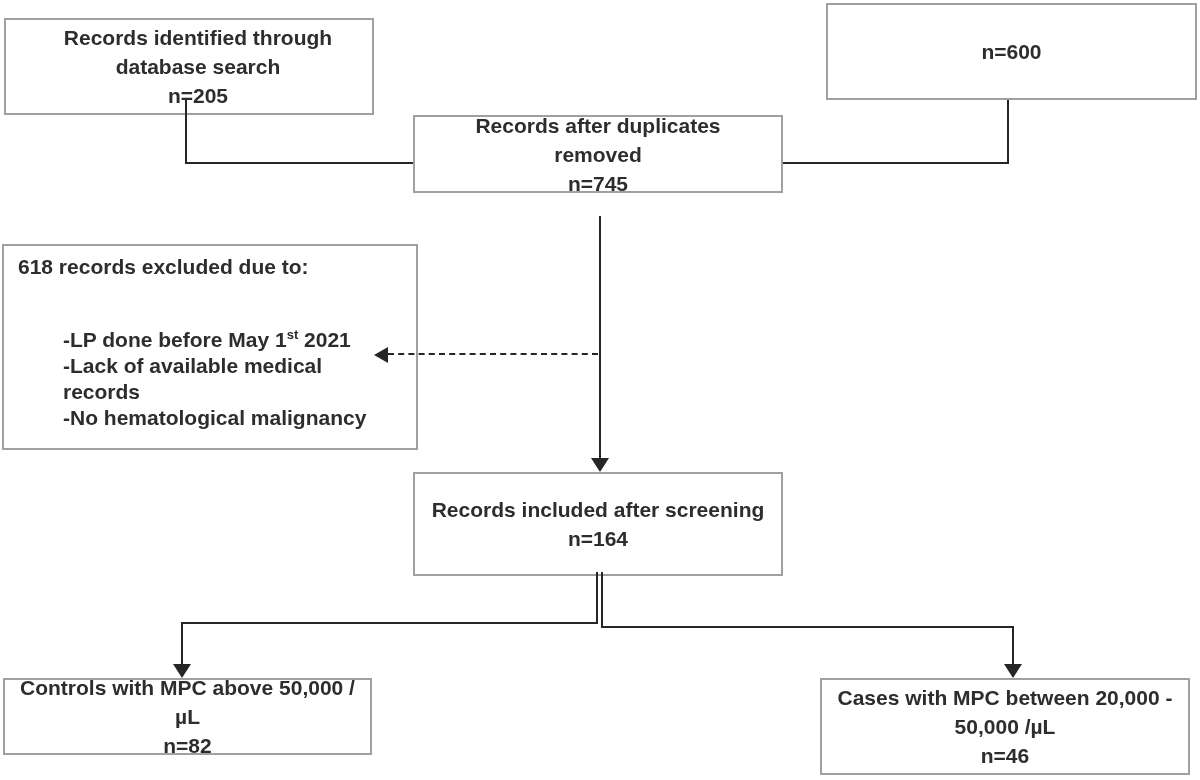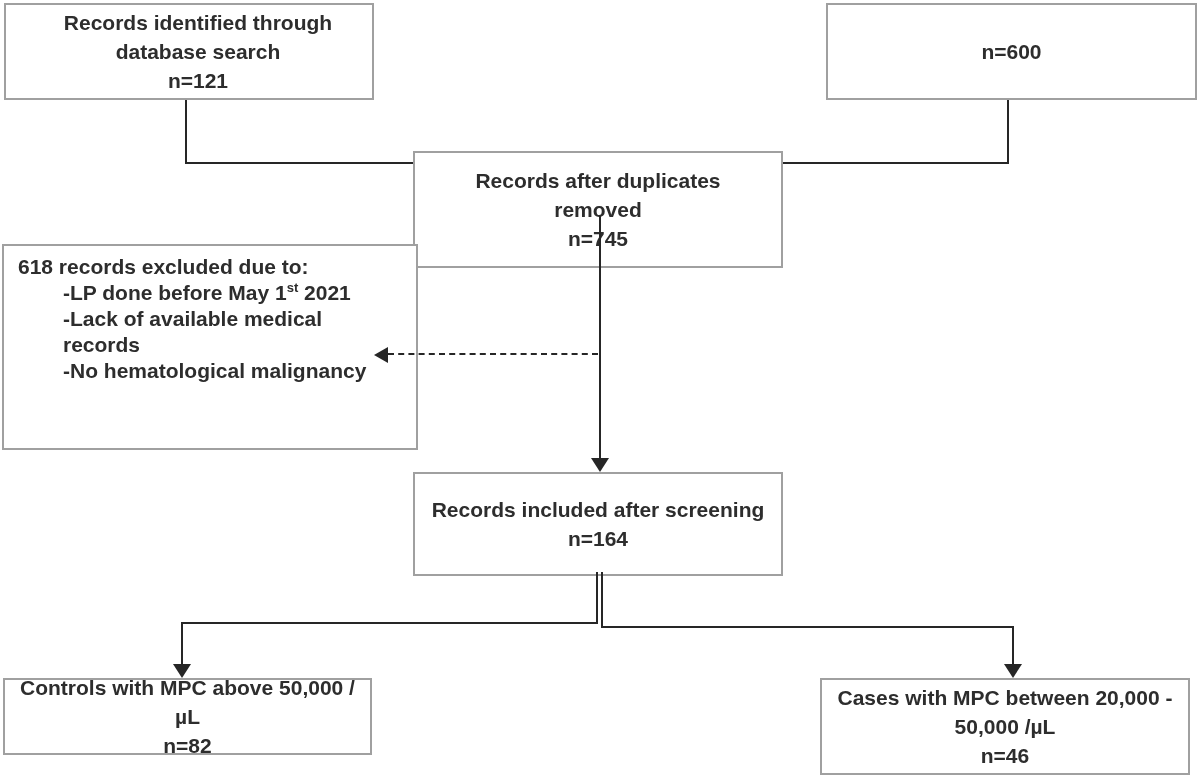--- a/index.html
+++ b/index.html
@@ -27,39 +27,39 @@
     justify-content: center;
     align-items: center;
     text-align: center;
     font-size: 21px;
     line-height: 29px;
     padding: 0 14px;
   }
   .fc-box .label, .fc-box .count { width: 100%; }
 
   
-  .box-db       { left: 4px;   top: 3px;   width: 370px; height: 97px; padding-left: 32px; }
+  .box-db       { left: 4px;   top: 18px;   width: 370px; height: 97px; padding-left: 32px; }
   .box-other    { left: 826px; top: 3px;   width: 371px; height: 97px; }
-  .box-dup      { left: 413px; top: 115px; width: 370px; height: 117px; margin-top: 36px; }
+  .box-dup      { left: 413px; top: 115px; width: 370px; height: 78px; }
   .box-screen   { left: 413px; top: 472px; width: 370px; height: 104px; }
   .box-controls { left: 3px;   top: 678px; width: 369px; height: 77px; }
   .box-cases    { left: 820px; top: 678px; width: 370px; height: 97px; }
 
   .box-excl {
     position: absolute;
     box-sizing: border-box;
     border: 2px solid #a0a0a0;
     background: #ffffff;
     left: 2px; top: 244px; width: 416px; height: 206px;
     font-size: 21px;
     line-height: 26px;
     padding: 8px 30px 8px 14px;
     text-align: left;
   }
-  .box-excl .reasons { margin-left: 45px; }
+  .box-excl .reasons { margin-left: 45px; margin-top: 47px; }
   .box-excl p { margin: 0; }
   .box-excl sup {
     font-size: 0.62em;
     vertical-align: super;
     line-height: 0;
   }
 
   
   .line {
     position: absolute;
@@ -104,21 +104,21 @@
   .conn-f3 { left: 1012px; top: 626px; width: 2px;   height: 38px; }
   .conn-f-head { left: 1004px; top: 664px; }
 </style>
 </head>
 <body>
 
 <div class="canvas">
 
   <div class="fc-box box-db">
     <div class="label">Records identified through database search</div>
-    <div class="count">n=121</div>
+    <div class="count">n=205</div>
   </div>
 
   <div class="fc-box box-other">
     <div class="count">n=600</div>
   </div>
 
   <div class="fc-box box-dup">
     <div class="label">Records after duplicates removed</div>
     <div class="count">n=745</div>
   </div>

